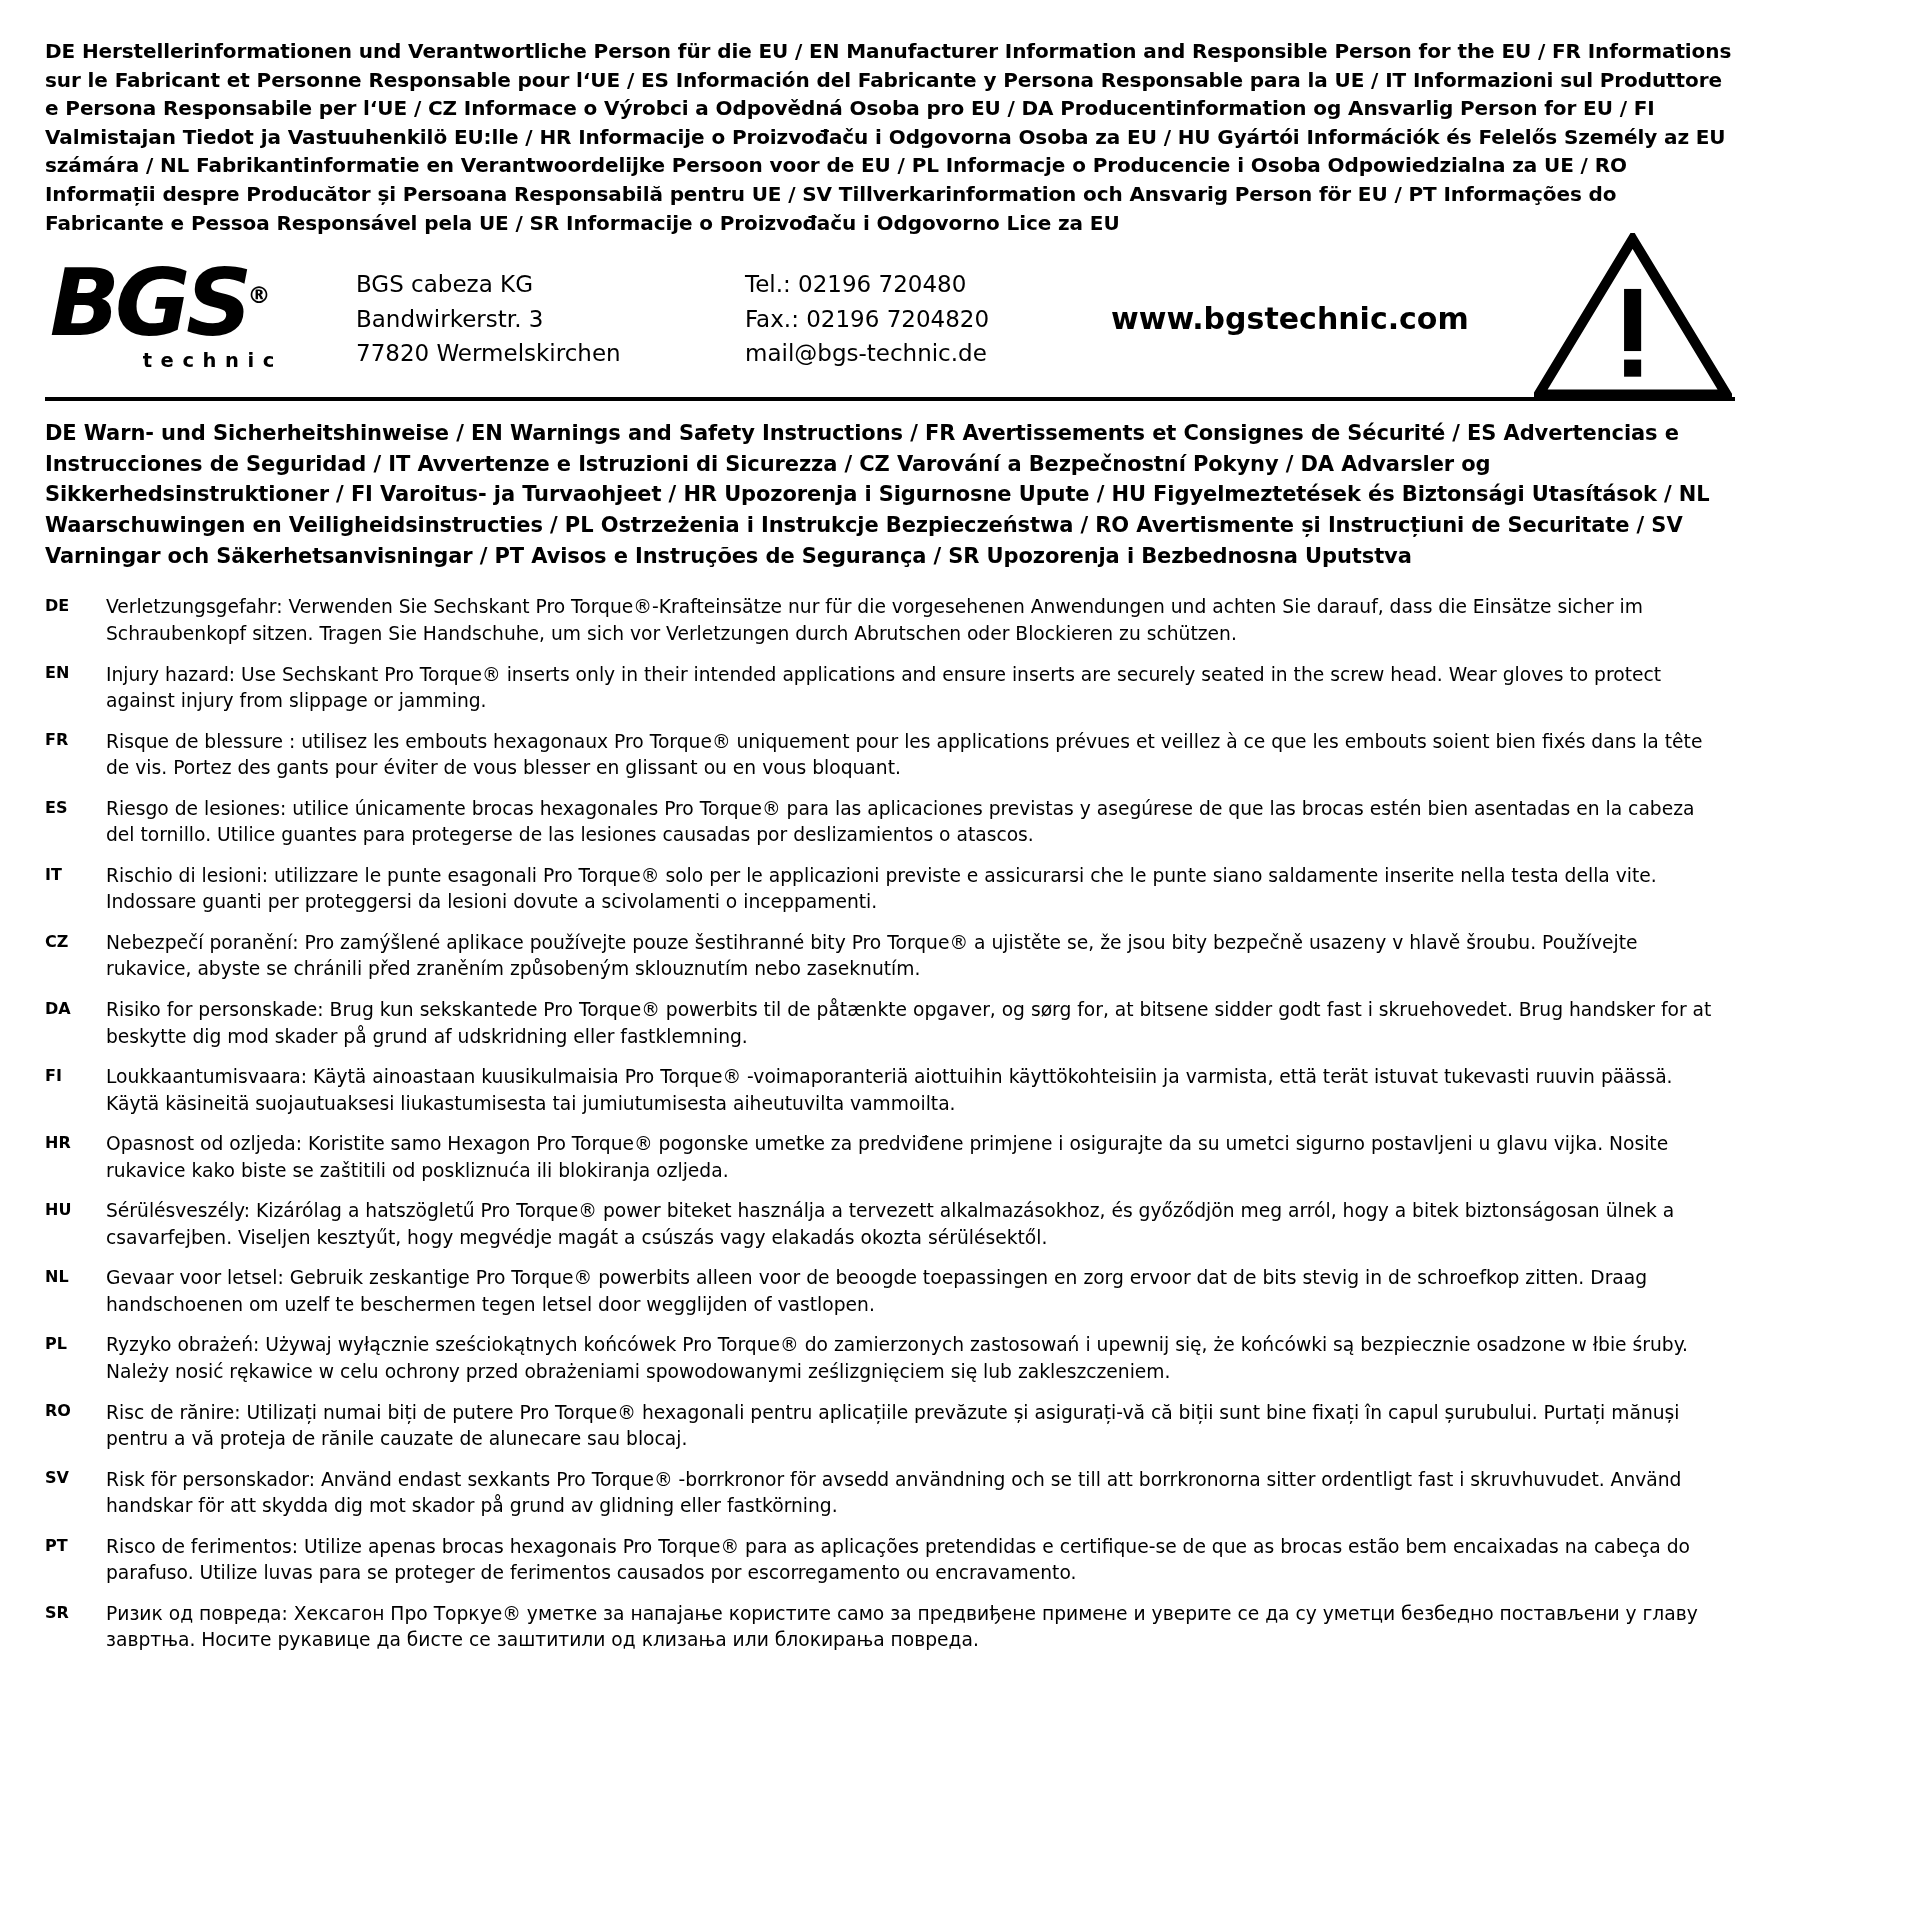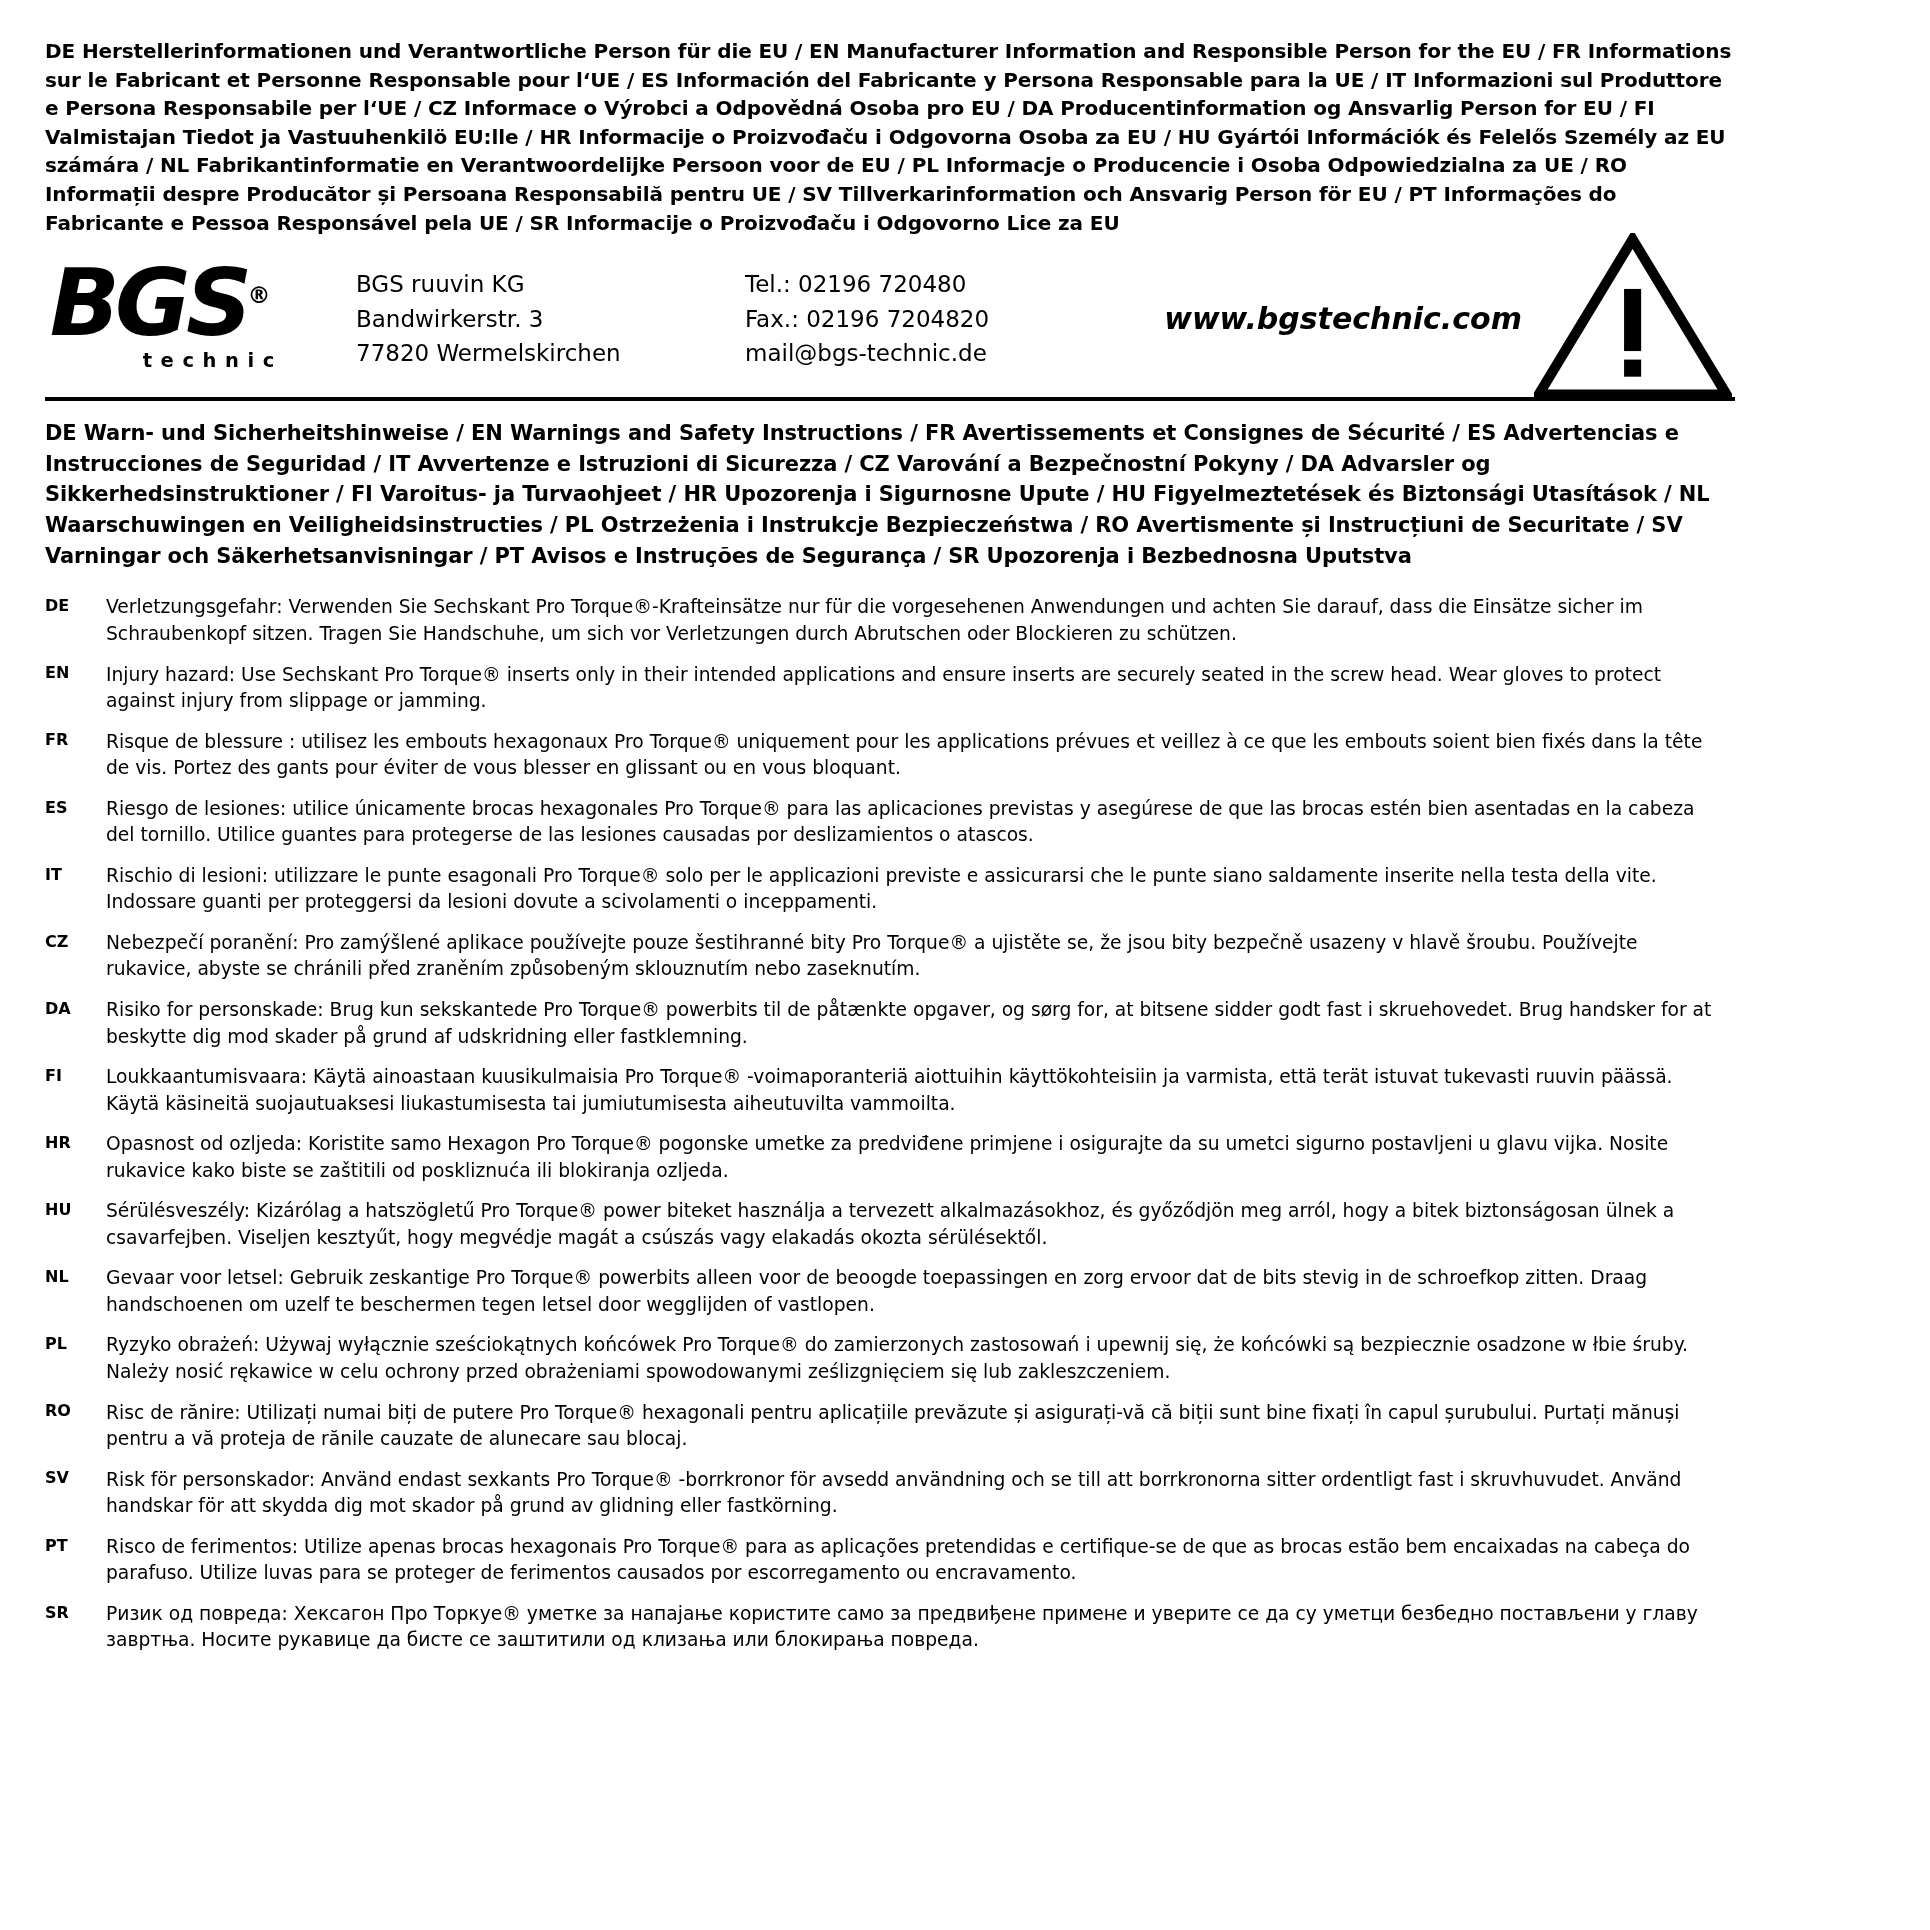--- a/index.html
+++ b/index.html
@@ -82,23 +82,22 @@
   .contact-col {
     flex: 0 0 366px;
     font-size: 23px;
     line-height: 1.5;
     padding-top: 4.7px;
   }
   .web-col {
     flex: 1 1 auto;
     font-size: 30px;
     font-weight: bold;
-    text-align: right;
+    text-align: left;
     padding-top: 4.7px;
-    font-style: italic;
   }
   .warn-col {
     flex: 0 0 210px;
     display: flex;
     justify-content: flex-end;
     align-items: center;
     padding-right: 3.1px;
   }
 
   
@@ -144,21 +143,21 @@
   <div class="company-band">
 
     <div class="logo-box">
       <div class="logo-bgs">
         <span>BGS</span><span class="reg">®</span>
       </div>
       <div class="logo-technic">technic</div>
     </div>
 
     <div class="addr-col">
-      <div>BGS ruuvin KG</div>
+      <div>BGS cabeza KG</div>
       <div>Bandwirkerstr. 3</div>
       <div>77820 Wermelskirchen</div>
     </div>
 
     <div class="contact-col">
       <div>Tel.: 02196 720480</div>
       <div>Fax.: 02196 7204820</div>
       <div>mail@bgs-technic.de</div>
     </div>
 

